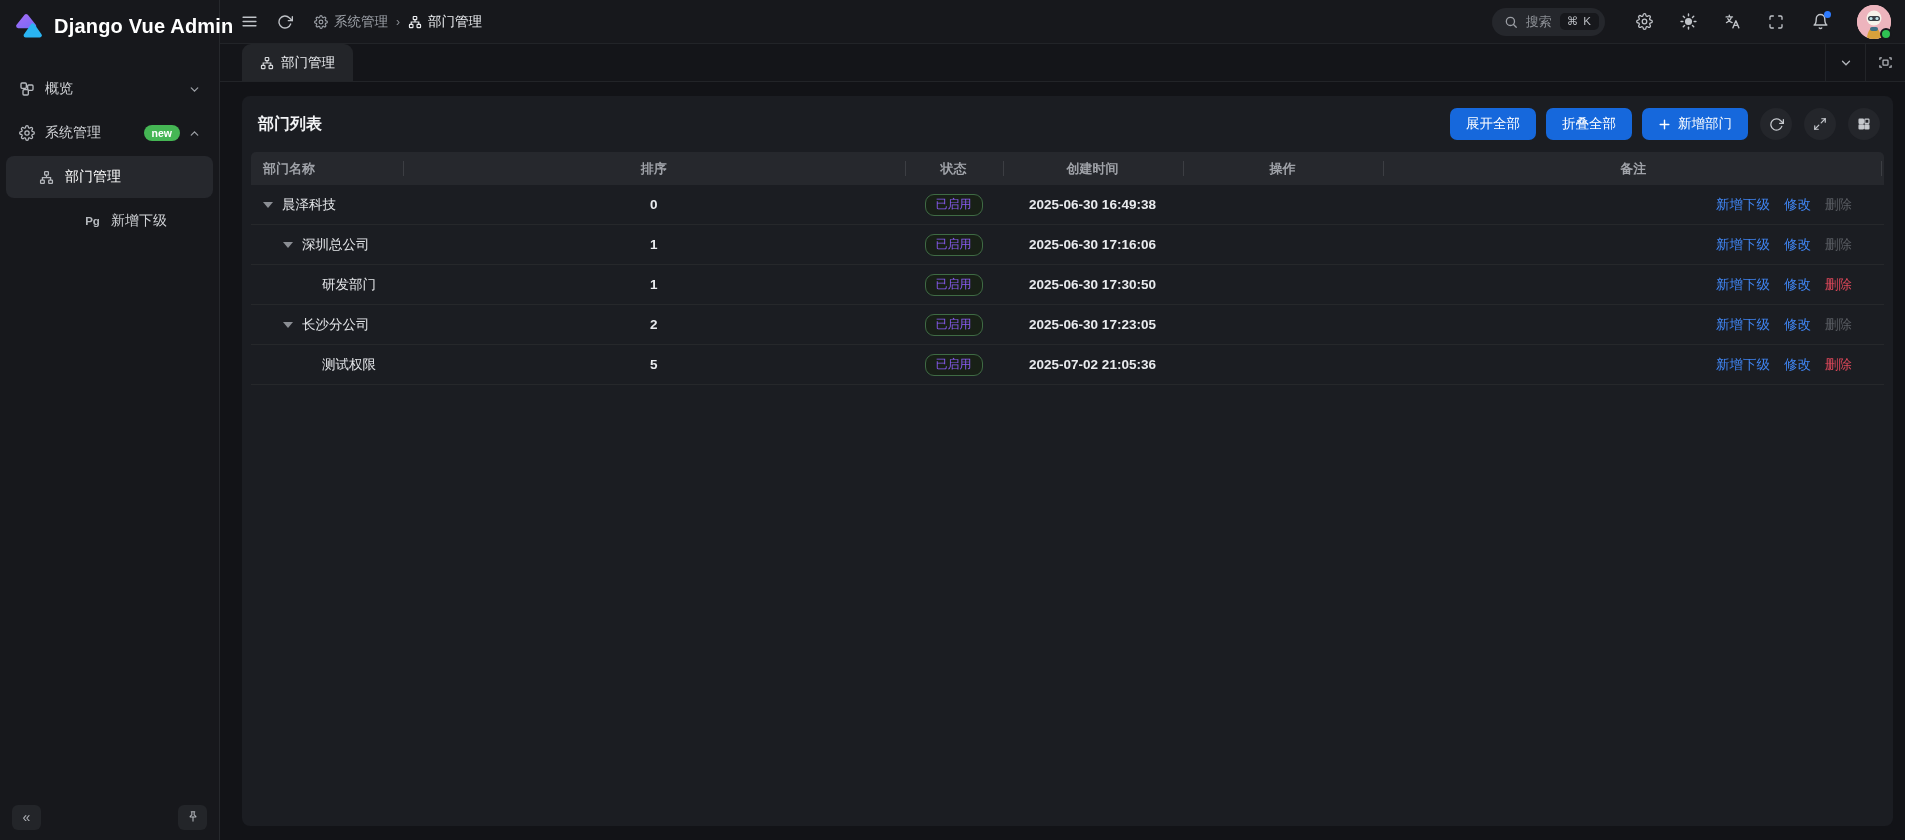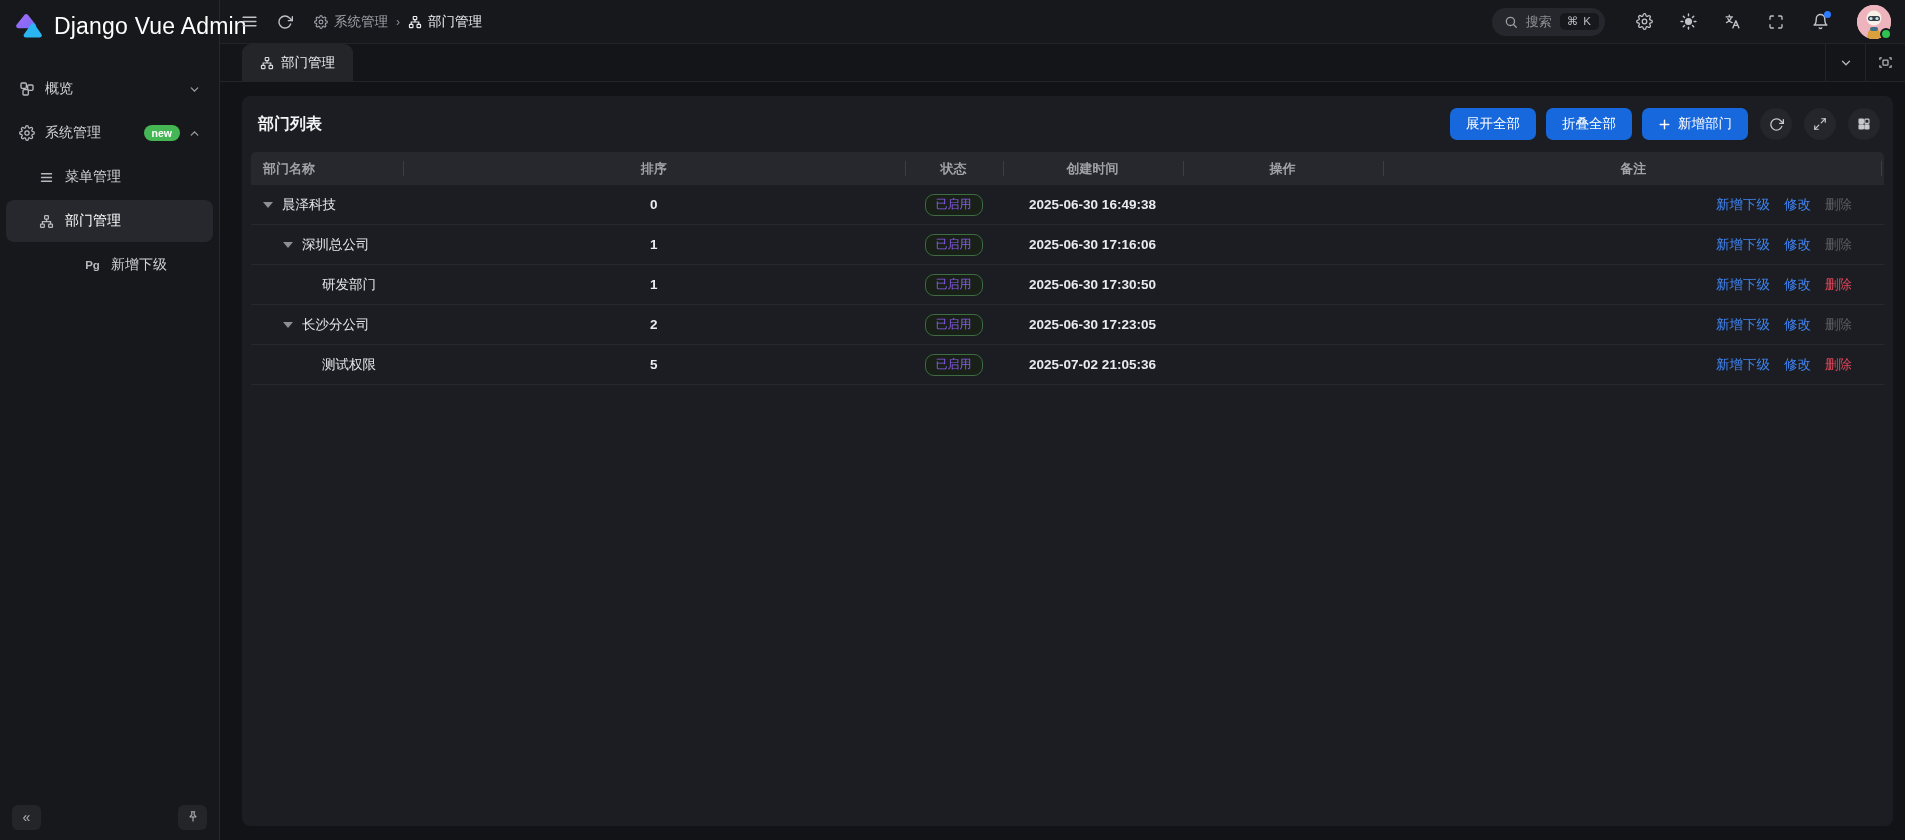--- a/index.html
+++ b/index.html
@@ -9,21 +9,21 @@
     background:#121317; color:#e8eaed; font-size:14px;
   }
   .app { display:flex; width:1905px; height:840px; }
 
   
   .sidebar {
     width:220px; height:100%; background:#17181c; border-right:1px solid #26282c;
     position:relative; flex:0 0 220px;
   }
   .logo-row { display:flex; align-items:center; gap:10px; height:52px; padding:0 14px; }
-  .logo-title { font-size:23px; font-weight:normal; color:#fff; letter-spacing:.2px; white-space:nowrap; }
+  .logo-title { font-size:20px; font-weight:bold; color:#fff; letter-spacing:.2px; white-space:nowrap; }
   .menu { padding:14px 6px 0; }
   .menu-item {
     display:flex; align-items:center; height:42px; margin:2px 0; padding:0 12px;
     border-radius:8px; color:#cfd1d5; cursor:pointer; font-size:14px;
   }
   .menu-item .mi-icon { width:17px; height:17px; margin-right:10px; display:flex; align-items:center; justify-content:center; color:#b6b9be; flex:0 0 17px; }
   .menu-item .mi-label { flex:0 1 auto; white-space:nowrap; }
   .menu-item .mi-right { margin-left:auto; display:flex; align-items:center; gap:8px; }
   .menu-item.sub { padding-left:32px; }
   .menu-item.active { background:#26282d; color:#fff; }
@@ -202,30 +202,20 @@
         <span class="mi-right">
           <span class="badge-new">new</span>
           <span class="chev">
             <svg width="13" height="13" viewBox="0 0 24 24" fill="none" stroke="currentColor" stroke-width="2.4" stroke-linecap="round">
                 <polyline points="6 15 12 9 18 15"></polyline>
               </svg>
           </span>
         </span>
       </div>
 
-      <div class="menu-item sub">
-        <span class="mi-icon">
-          <svg width="15" height="15" viewBox="0 0 24 24" fill="none" stroke="currentColor" stroke-width="2.2" stroke-linecap="round">
-            <line x1="4" y1="6" x2="20" y2="6"></line>
-              <line x1="4" y1="12" x2="20" y2="12"></line>
-              <line x1="4" y1="18" x2="20" y2="18"></line>
-          </svg>
-        </span>
-        <span class="mi-label">菜单管理</span>
-      </div>
 
       <div class="menu-item sub active">
         <span class="mi-icon">
           <svg width="15" height="15" viewBox="0 0 24 24" fill="none" stroke="currentColor" stroke-width="2">
             <rect x="9" y="2.5" width="6" height="5.5" rx="1"></rect>
             <rect x="2.5" y="16" width="6" height="5.5" rx="1"></rect>
             <rect x="15.5" y="16" width="6" height="5.5" rx="1"></rect>
             <path d="M12 8v4M5.5 16v-4h13v4"></path>
           </svg>
         </span>

